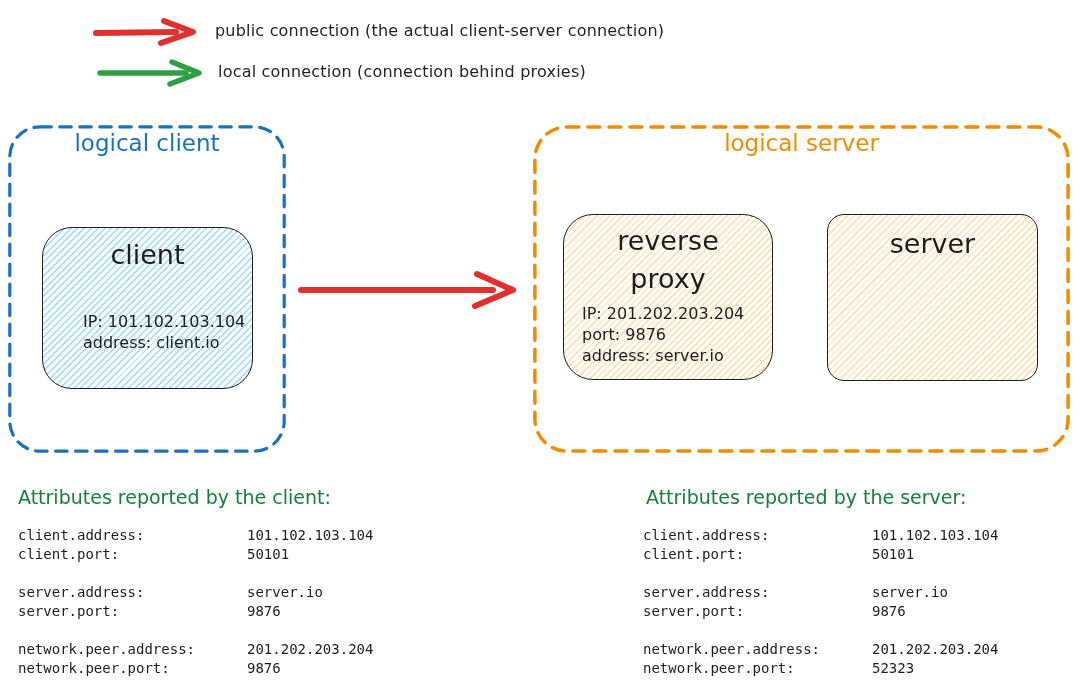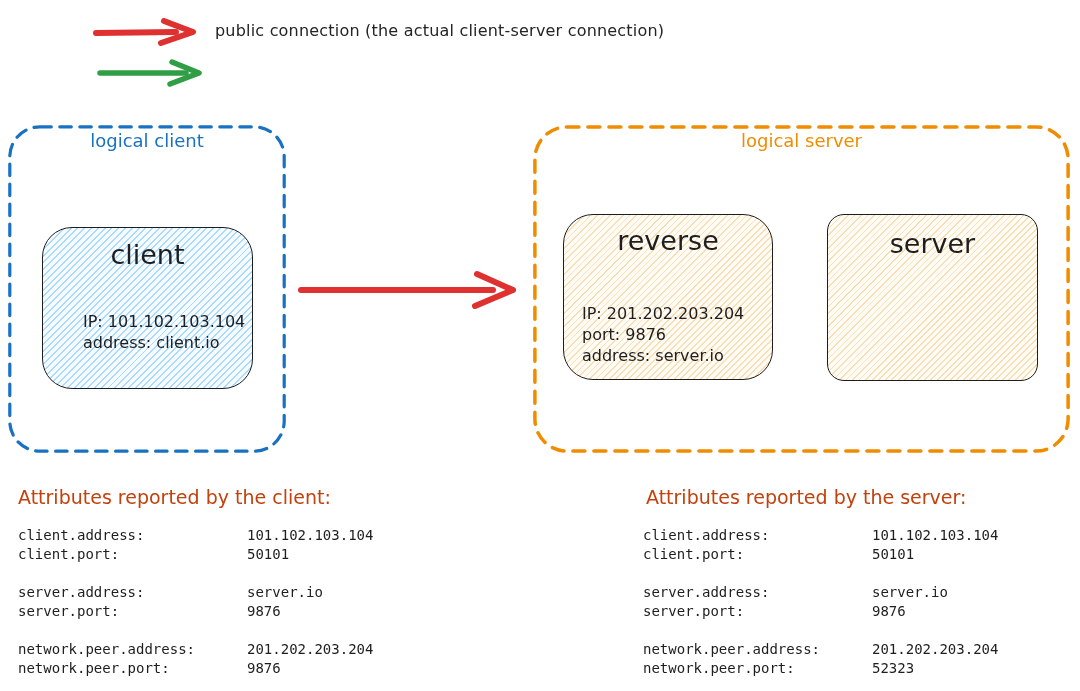--- a/index.html
+++ b/index.html
@@ -9,21 +9,21 @@
   }
   .abs{position:absolute;}
   .nowrap{white-space:nowrap;}
 
   
   .legend-label{font-size:16px;color:#242424;letter-spacing:.2px;}
 
   
   .logical-box{position:absolute;}
   .logical-box svg.frame{position:absolute;left:0;top:0;}
-  .logical-label{position:absolute;left:0;right:0;top:5px;text-align:center;font-size:18px;font-weight:500;}
+  .logical-label{position:absolute;left:0;right:0;top:5px;text-align:center;font-size:23px;font-weight:500;}
   .logical-label.blue{color:#1971c2;}
   .logical-label.orange{color:#f08c00;}
 
   
   .node{
     position:absolute;border:1.7px solid #1e1e1e;border-radius:30px;box-sizing:border-box;
   }
   .node-blue{
     background-color:#fbfdff;
     background-image:repeating-linear-gradient(135deg,
@@ -34,21 +34,21 @@
   .node-cream{
     background-color:#fffdf8;
     background-image:repeating-linear-gradient(135deg,
       rgba(248,216,170,.85) 0px, rgba(248,216,170,.85) 1.3px,
       rgba(255,250,242,.35) 1.3px, rgba(255,250,242,.35) 4.6px);
   }
   .node-title{position:absolute;left:0;right:0;text-align:center;font-size:27px;line-height:38px;color:#1e1e1e;}
   .node-lines{position:absolute;font-size:16px;line-height:21px;color:#1e1e1e;}
 
   
-  .attr-title{position:absolute;font-size:19px;color:#c2410c;white-space:nowrap;}
+  .attr-title{position:absolute;font-size:19px;color:#15803d;white-space:nowrap;}
   .attr-list{position:absolute;font-family:"DejaVu Sans Mono","Liberation Mono",monospace;
     font-size:14px;line-height:19px;color:#1e1e1e;}
   .attr-group{margin-bottom:19px;}
   .attr-row{display:flex;align-items:center;}
   .attr-key{display:inline-block;width:219px;white-space:pre;}
   .attr-value{white-space:pre;margin-left:10px;}
   svg{display:block;}
 </style>
 </head>
 <body>
@@ -62,20 +62,21 @@
     </svg>
   </div>
   <div class="abs legend-label nowrap" style="left:215px;top:21px;">public connection (the actual client-server connection)</div>
 
   <div class="abs" style="left:96px;top:59px;">
     <svg width="110" height="28" viewBox="0 0 110 28">
       <line x1="4" y1="14" x2="90" y2="14" stroke="#2f9e44" stroke-width="5.5" stroke-linecap="round"></line>
       <polyline points="76,3 103,14 74,25" fill="none" stroke="#2f9e44" stroke-width="5.5" stroke-linecap="round" stroke-linejoin="round"></polyline>
     </svg>
   </div>
+  <div class="abs legend-label nowrap" style="left:218px;top:62px;">local connection (connection behind proxies)</div>
 
   <div class="logical-box" style="left:8px;top:125px;width:278px;height:328px;">
     <svg class="frame" width="278" height="328" viewBox="0 0 278 328">
       <rect x="1.8" y="1.8" width="274.4" height="324.4" rx="30" fill="none" stroke="#1971c2" stroke-width="3.2" stroke-dasharray="11.5 8.5" stroke-linecap="round"></rect>
     </svg>
     <div class="logical-label blue nowrap">logical client</div>
 
     <div class="node node-blue" style="left:34px;top:78px;width:211px;height:162px;">
       <div class="node-title" style="top:8px;">client</div>
       <div class="node-lines" style="left:40px;top:83px;">
@@ -93,20 +94,21 @@
   </div>
 
   <div class="logical-box" style="left:533px;top:125px;width:537px;height:328px;">
     <svg class="frame" width="537" height="328" viewBox="0 0 537 328">
       <rect x="1.9" y="1.9" width="533.2" height="324.2" rx="32" fill="none" stroke="#f08c00" stroke-width="3.5" stroke-dasharray="12 9" stroke-linecap="round"></rect>
     </svg>
     <div class="logical-label orange nowrap">logical server</div>
 
     <div class="node node-cream" style="left:30px;top:89px;width:210px;height:166px;">
       <div class="node-title" style="top:7px;">reverse</div>
+      <div class="node-title" style="top:45px;">proxy</div>
       <div class="node-lines" style="left:18px;top:88px;">
         <div class="nowrap">IP: 201.202.203.204</div>
         <div class="nowrap">port: 9876</div>
         <div class="nowrap">address: server.io</div>
       </div>
     </div>
 
     <div class="node node-cream" style="left:294px;top:89px;width:211px;height:167px;border-radius:17px;">
       <div class="node-title" style="top:10px;">server</div>
     </div>

